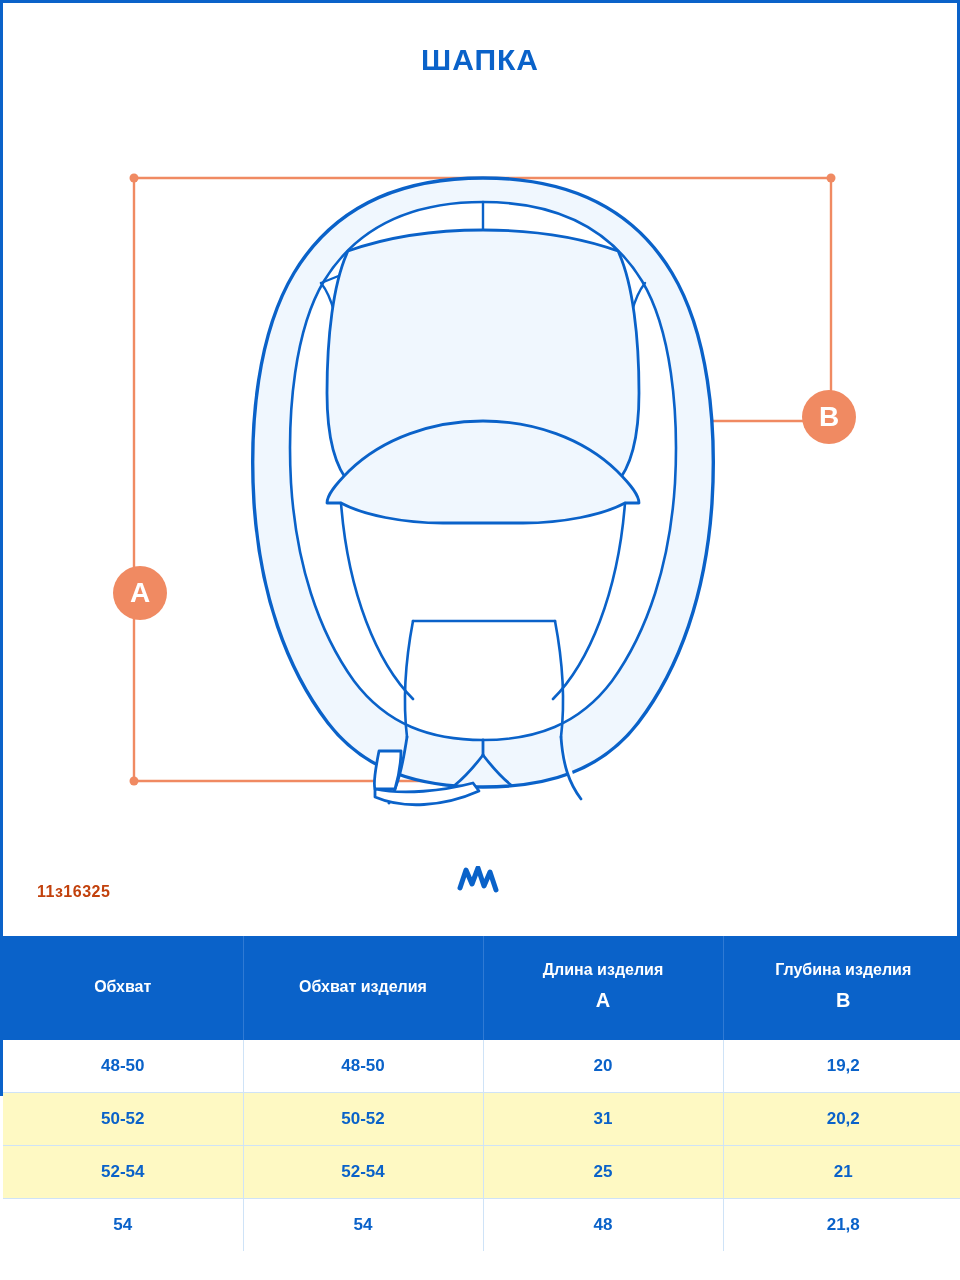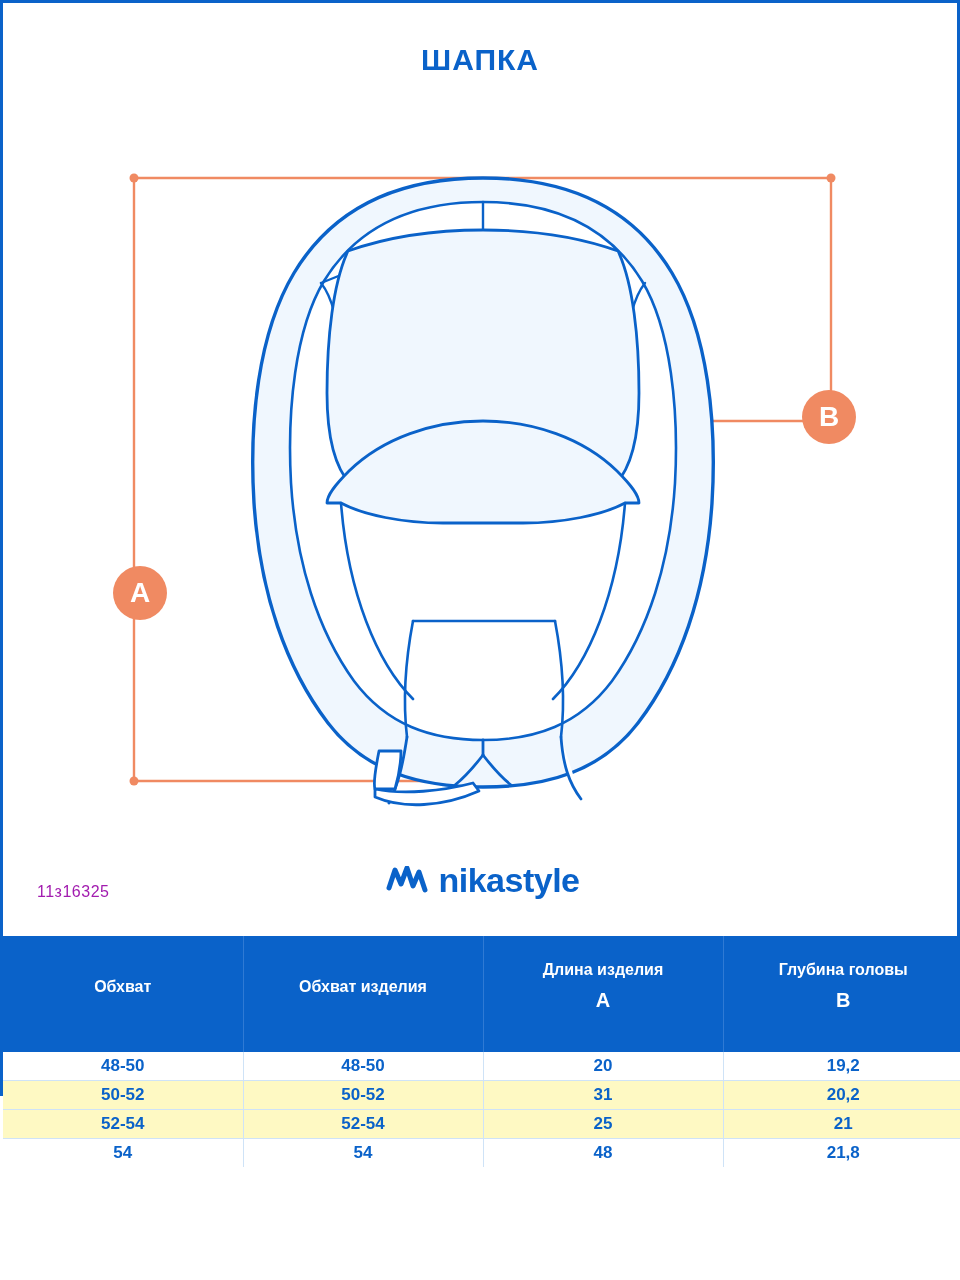--- a/index.html
+++ b/index.html
@@ -61,22 +61,23 @@
     top: 858px;
     left: 0;
     width: 960px;
     height: 70px;
   }
   .article {
     position: absolute;
     left: 34px;
     top: 22px;
     font-size: 16px;
-    color: #a21caf;
+    color: #c2410c;
     letter-spacing: 0.5px;
+    font-weight: bold;
   }
   .brand {
     position: absolute;
     left: 0;
     top: 0;
     width: 960px;
     text-align: center;
     font-size: 34px;
     font-weight: bold;
     color: #0a62c9;
@@ -94,38 +95,38 @@
     top: 933px;
     width: 960px;
     border-collapse: collapse;
     table-layout: fixed;
   }
   table.size-table thead th {
     background: #0a62c9;
     color: #ffffff;
     font-size: 16px;
     font-weight: bold;
-    padding: 22px 4px 36px 4px;
+    padding: 22px 4px 24px 4px;
     border-right: 1px solid #2f7ad4;
     line-height: 1.55;
     margin-left: 44px;
   }
   table.size-table thead th:last-child { border-right: none; }
   table.size-table thead th .hdr-letter {
     display: block;
     font-size: 20px;
     font-weight: bold;
     margin-top: 2px;
   }
   table.size-table tbody td {
     text-align: center;
     font-size: 17px;
     font-weight: bold;
     color: #0a62c9;
-    padding: 4px 4px;
+    padding: 16px 4px;
     border-bottom: 1px solid #cfe3f7;
     border-right: 1px solid #cfe3f7;
   }
   table.size-table tbody td:last-child { border-right: none; }
   table.size-table tbody tr.odd td { background: #ffffff; }
   table.size-table tbody tr.even td { background: #fef9c3; }
   table.size-table tbody tr:last-child td { border-bottom: none; }
 </style>
 </head>
 <body>
@@ -230,39 +231,39 @@
     <div class="badge badge-b">B</div>
   </div>
 
   <div class="brand-row">
     <div class="article">11з16325</div>
     <div class="brand">
       <span class="logo-mark">
         <svg width="42" height="30" viewBox="0 0 42 30" xmlns="http://www.w3.org/2000/svg">
           <path d="M3 22 L9 4 L15 18 L21 2 L27 20 L33 6 L39 24" fill="none" stroke="#0a62c9" stroke-width="5" stroke-linecap="round" stroke-linejoin="round"></path>
         </svg>
-      </span><span>nikastyle</span>
+      </span>
     </div>
   </div>
 
   <table class="size-table">
     <thead>
       <tr>
         <th>
           <span>Обхват</span>
         </th>
         <th>
           <span>Обхват изделия</span>
         </th>
         <th>
           <span>Длина изделия</span>
           <span class="hdr-letter">A</span>
         </th>
         <th>
-          <span>Глубина головы</span>
+          <span>Глубина изделия</span>
           <span class="hdr-letter">B</span>
         </th>
       </tr>
     </thead>
     <tbody>
       <tr class="odd">
         <td>48-50</td>
         <td>48-50</td>
         <td>20</td>
         <td>19,2</td>

